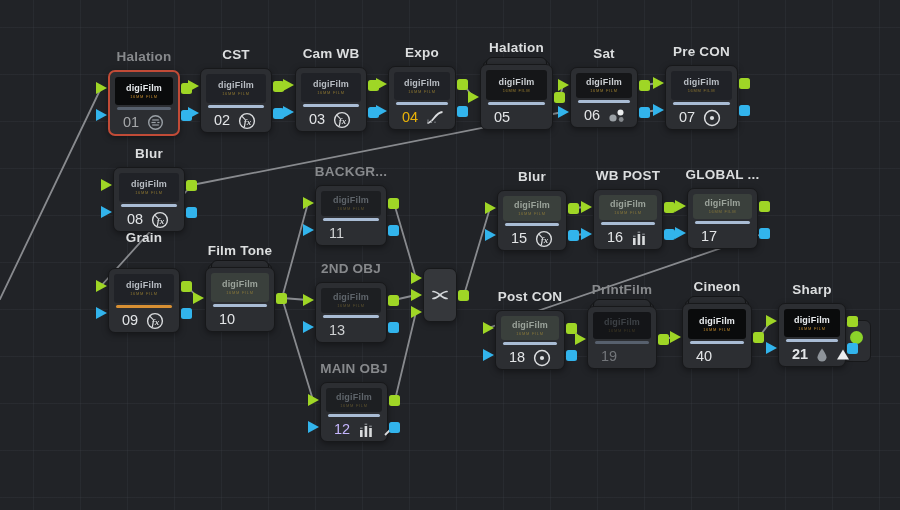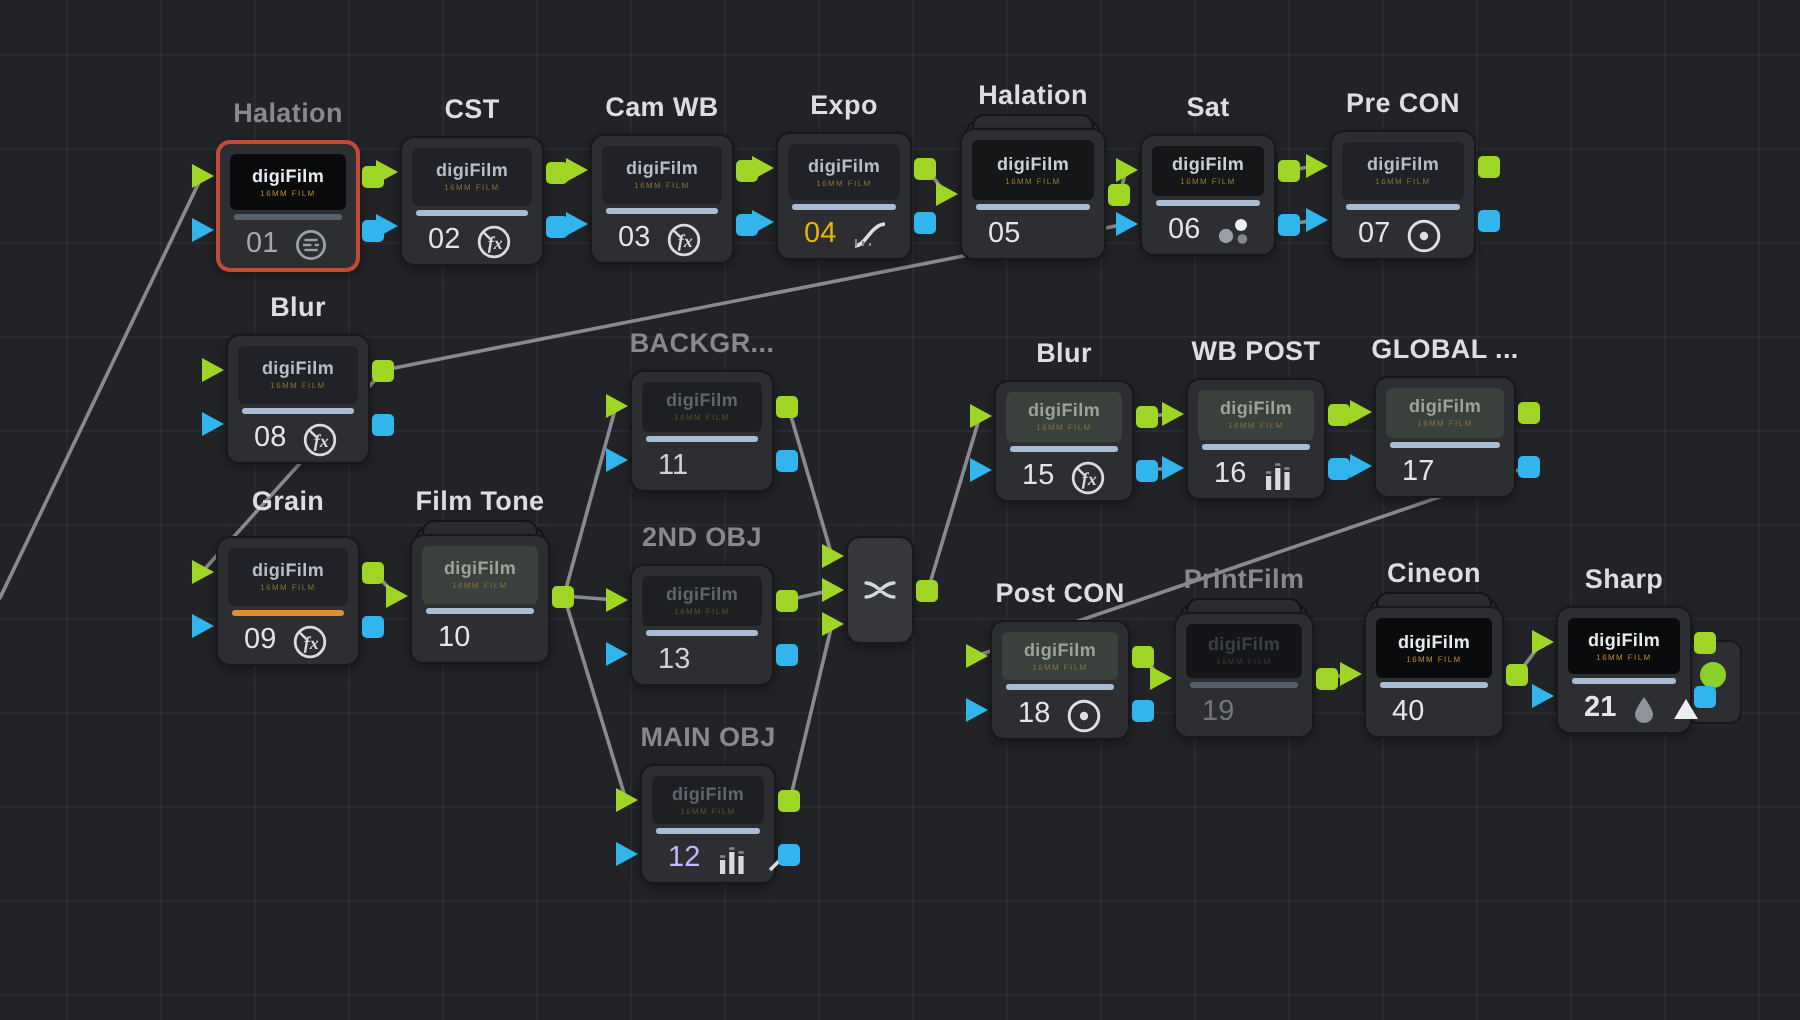--- a/index.html
+++ b/index.html
@@ -236,21 +236,21 @@
               <line x1="3.8" y1="4.2" x2="7.2" y2="7.6" stroke="#d9dbdd" stroke-width="1.2"></line>
               <text x="9.6" y="12.6" font-size="9" font-style="italic" font-weight="bold" fill="#d9dbdd" text-anchor="middle" font-family="Liberation Serif, serif">fx</text>
             </svg>
           </span>
         </div>
       </div>
       <div class="tri" style="border-left: 11px solid rgb(159, 214, 38); left: 101px; top: 178.5px;"></div>
       <div class="tri" style="border-left: 11px solid rgb(50, 180, 236); left: 101px; top: 205.5px;"></div>
       <div class="sq" style="background: rgb(159, 214, 38); left: 186px; top: 179.5px;"></div>
       <div class="sq" style="background: rgb(50, 180, 236); left: 186px; top: 206.5px;"></div>
-      <div class="nlabel" style="left: 144px; top: 243px; color: rgb(220, 222, 223);">Grain</div>
+      <div class="nlabel" style="left: 144px; top: 230px; color: rgb(220, 222, 223);">Grain</div>
       <div class="node" style="left: 108px; top: 268px; width: 72px; height: 65px;">
         <div class="thumb" style="background: rgb(32, 34, 39);">
           <span class="brand" style="color: rgb(185, 190, 196);">digiFilm</span>
           <span class="sub" style="color: rgb(138, 116, 48);">16MM FILM</span>
         </div>
         <div class="bar" style="background: rgb(215, 143, 51);"></div>
         <div class="strip">
           <span class="num" style="color: rgb(227, 229, 231);">09</span>
           <span class="icon">
             <svg width="18" height="18" viewBox="0 0 18 18">

